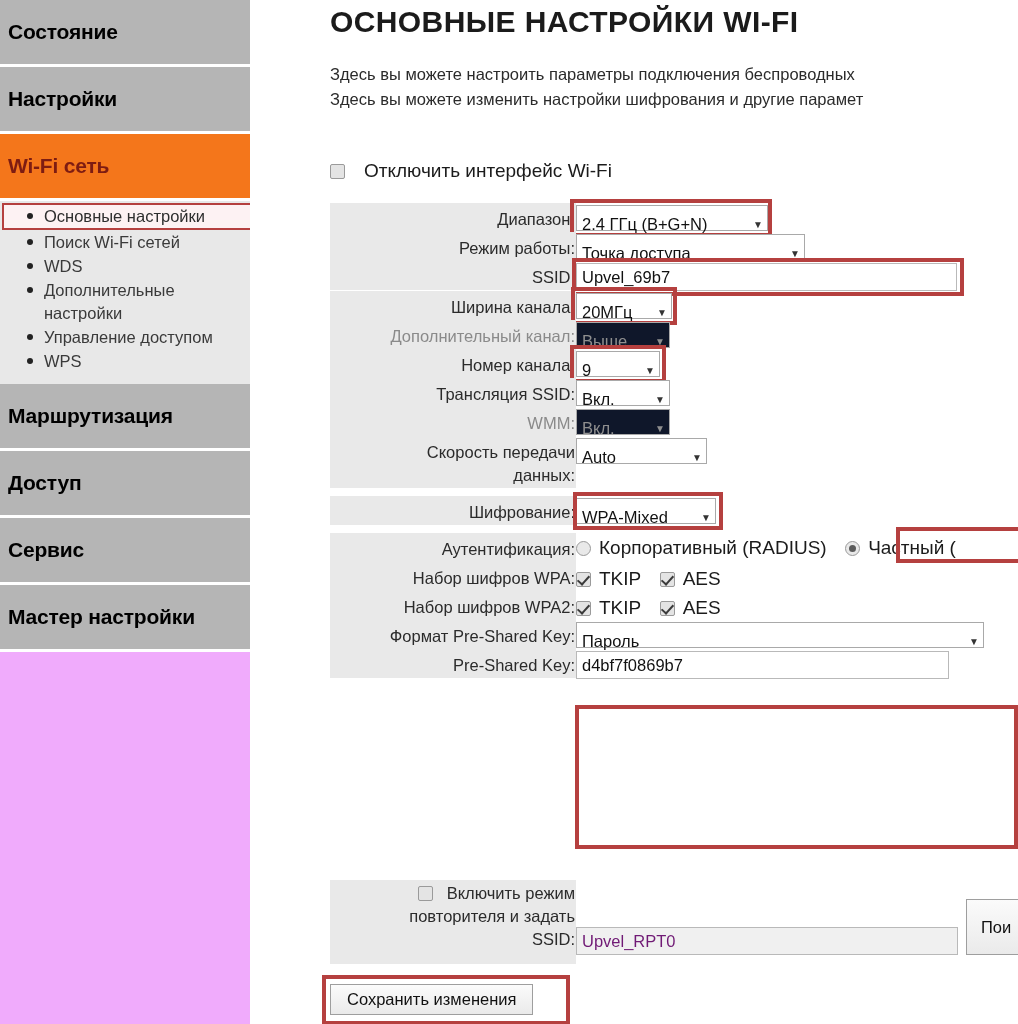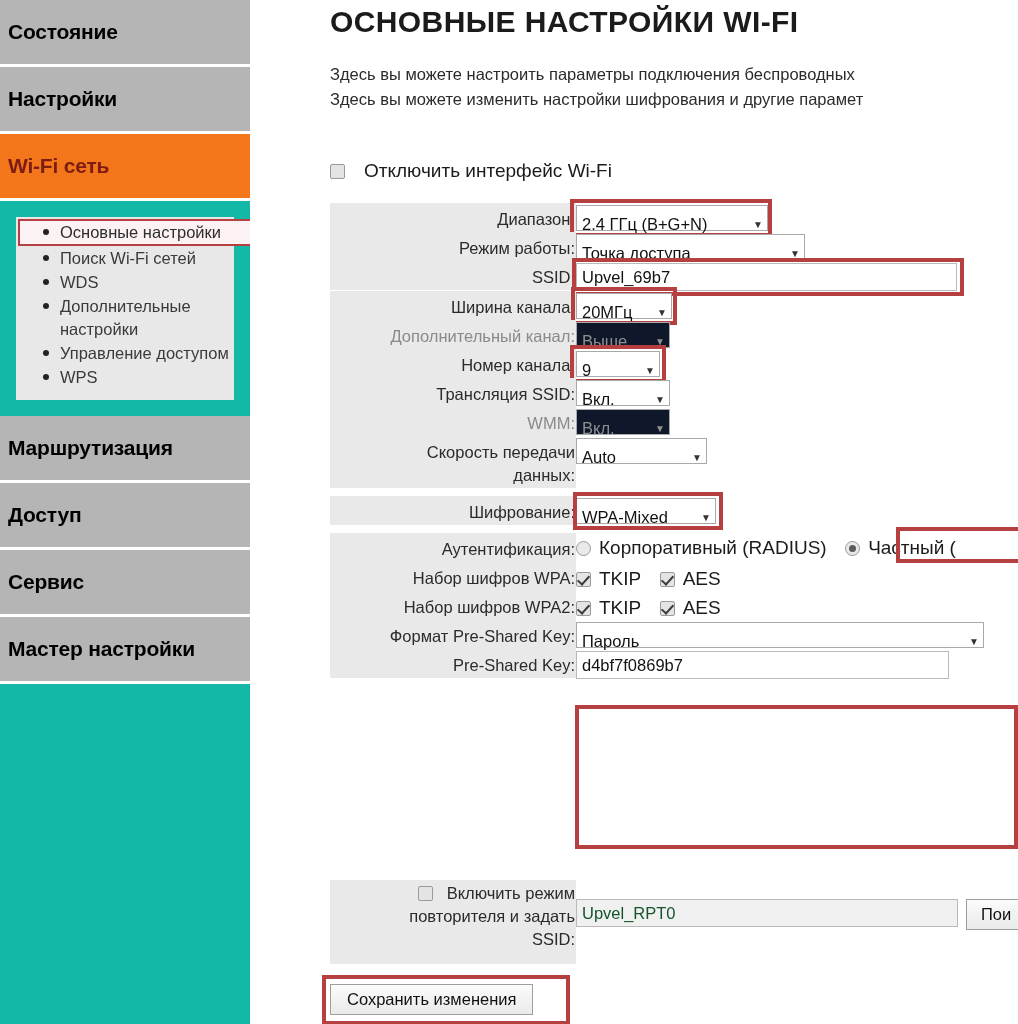--- a/index.html
+++ b/index.html
@@ -8,42 +8,42 @@
     width:1018px; height:1024px;
     background:#ffffff;
     font-family:"Liberation Sans", sans-serif;
     overflow:hidden;
     position:relative;
   }
 
   
   #sidebar {
     position:absolute; left:0; top:0; width:250px; height:1024px;
-    background:#14b8a6;
+    background:#f0abfc;
   }
   .nav-section {
     height:67px;
     background:#b5b5b5;
     border-bottom:3px solid #ffffff;
     display:flex; align-items:center;
     padding-left:8px;
     color:#000000;
     font-size:21px; font-weight:bold;
     letter-spacing:-0.2px;
   }
   .nav-section.active {
     background:#f4761b;
     color:#7d1c12;
     border-bottom:3px solid #ffffff;
   }
   #sublist {
     background:#e8e8e8;
     padding:4px 0 10px 0;
     list-style:none;
-    margin:16px;
+    margin:0;
   }
   #sublist li {
     position:relative;
     padding:0 4px 0 44px;
     font-size:16.5px;
     color:#3a3a3a;
     line-height:23px;
     margin-bottom:1px;
   }
   #sublist li .bullet {
@@ -123,21 +123,21 @@
 
   .txt {
     display:inline-block; height:28px;
     border:1px solid #b9b9b9;
     background:#ffffff;
     font-size:16.5px; color:#111;
     padding:2px 5px;
     line-height:23px;
     vertical-align:middle;
   }
-  .txt.dim { color:#14532d; background:#f0f0f0; }
+  .txt.dim { color:#701a75; background:#f0f0f0;margin-top:28px; }
 
   
   .hlbox { position:absolute; border:4px solid #b5403f; pointer-events:none; }
 
   
   .cb {
     width:15px; height:15px; flex:none;
     border:1px solid #9a9a9a; background:#e4e4e4;
     border-radius:2px;
     display:inline-flex; align-items:center; justify-content:center;

